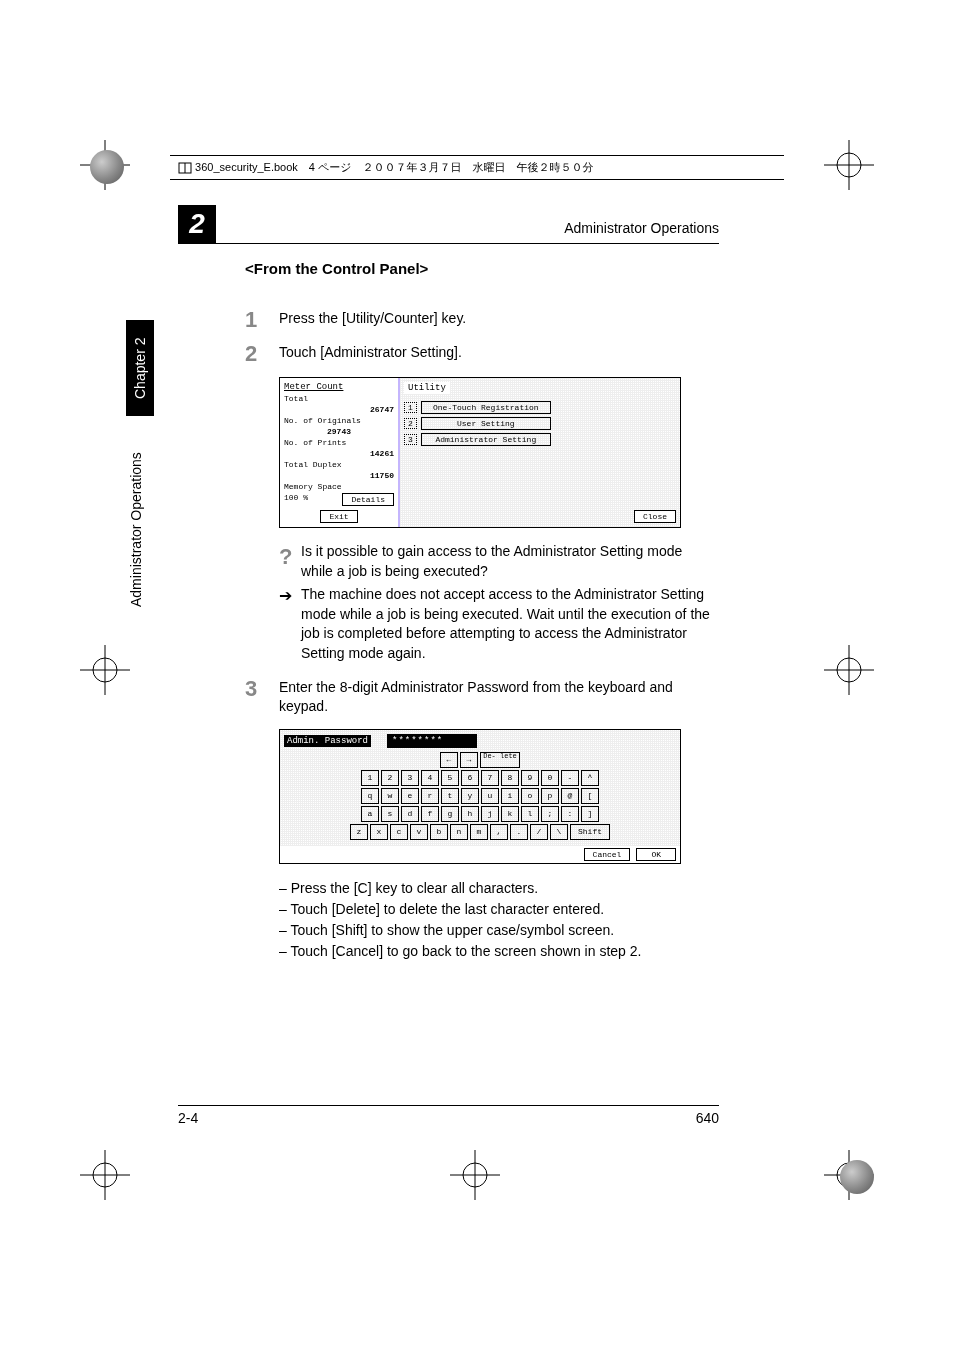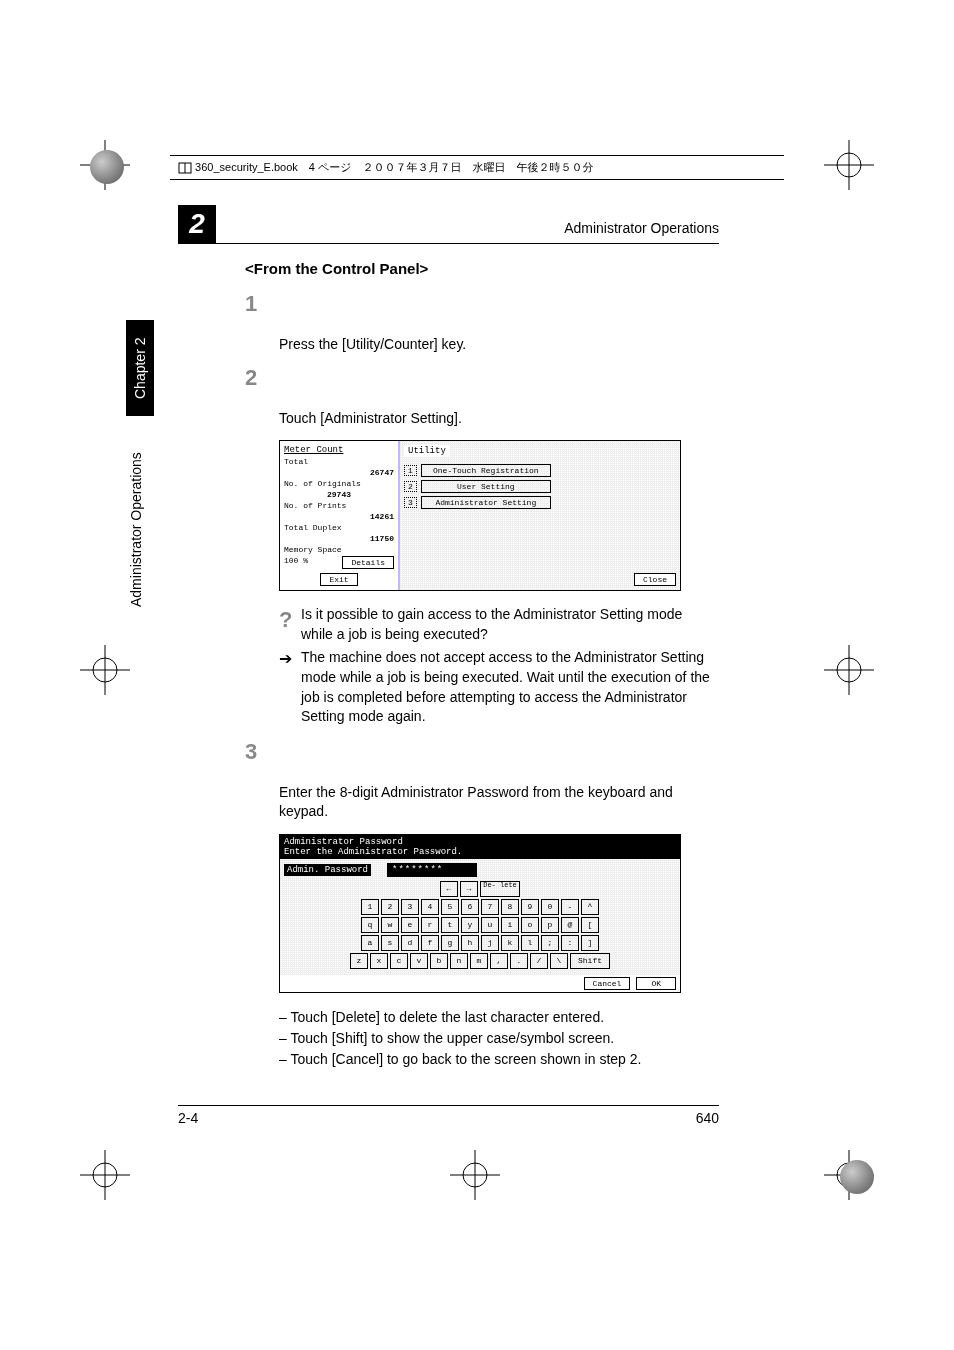--- a/index.html
+++ b/index.html
@@ -98,36 +98,36 @@
   }
   .content {
     position: absolute;
     top: 260px;
     left: 245px;
     width: 470px;
   }
   .section-title {
     font-weight: bold;
     font-size: 15px;
-    margin-bottom: 16px;
+    margin-bottom: 32px;
   }
   .step {
     display: flex;
     margin-bottom: 12px;
     align-items: flex-start;
   }
   .step-num {
     font-size: 22px;
     font-weight: bold;
     color: #888;
     width: 34px;
     flex-shrink:0;
     line-height: 1;
   }
-  .step-body { flex: 1; font-size: 14px; line-height: 1.4; margin-top: 42px; }
+  .step-body { flex: 1; font-size: 14px; line-height: 1.4; }
   .screenshot {
     border: 1px solid #000;
     font-family: "Courier New", monospace;
     font-size: 9px;
     display: flex;
     margin: 8px 0 14px 34px;
     width: 400px;
   }
   .screenshot .left-panel {
     width: 110px;
@@ -325,24 +325,20 @@
       <div>The machine does not accept access to the Administrator Setting mode while a job is being executed. Wait until the execution of the job is completed before attempting to access the Administrator Setting mode again.</div>
     </div>
   </div>
 
   <div class="step">
     <div class="step-num">3</div>
     <div class="step-body">Enter the 8-digit Administrator Password from the keyboard and keypad.</div>
   </div>
 
   <div class="pw-screenshot">
-    <div class="pw-header">
-      <div>Administrator Password</div>
-      <div>Enter the Administrator Password.</div>
-    </div>
     <div class="pw-body shade-bg">
       <div class="pw-label-row">
         <span style="background:#000;color:#fff;padding:1px 3px">Admin. Password</span>
         <span class="pw-field">********</span>
       </div>
       <div class="kb-row">
         <span class="kb-key">←</span>
         <span class="kb-key">→</span>
         <span class="kb-key kb-wide" style="font-size:7px;line-height:7px">De- lete</span>
       </div>
@@ -403,20 +399,21 @@
           <span class="kb-key kb-wide">Shift</span>
         </div>
     </div>
     <div class="kb-footer">
       <span class="lcd-btn">Cancel</span>
       <span class="lcd-btn" style="padding-left:14px;padding-right:14px">OK</span>
     </div>
   </div>
 
   <div class="notes">
+    <div>–    Press the [C] key to clear all characters.</div>
     <div>–    Touch [Delete] to delete the last character entered.</div>
     <div>–    Touch [Shift] to show the upper case/symbol screen.</div>
     <div>–    Touch [Cancel] to go back to the screen shown in step 2.</div>
   </div>
 </div>
 
 <div class="footer">
   <span>2-4</span>
   <span>640</span>
 </div>

